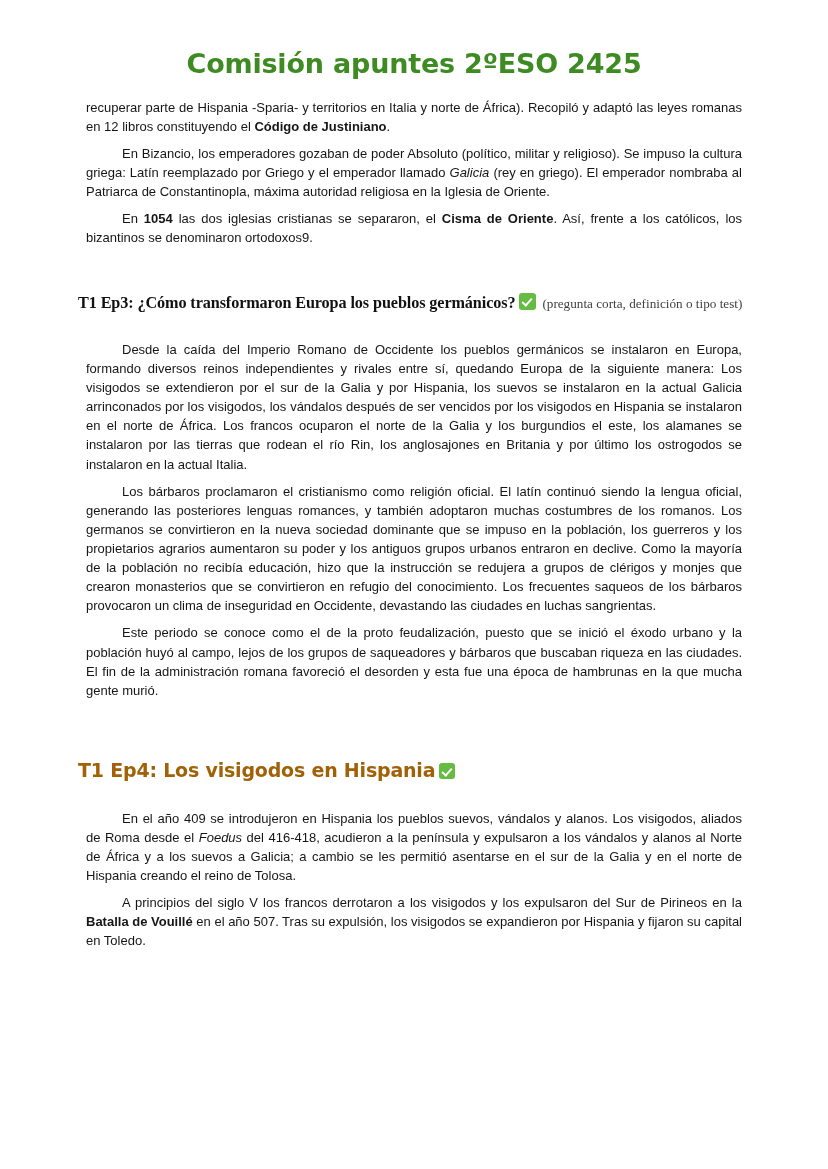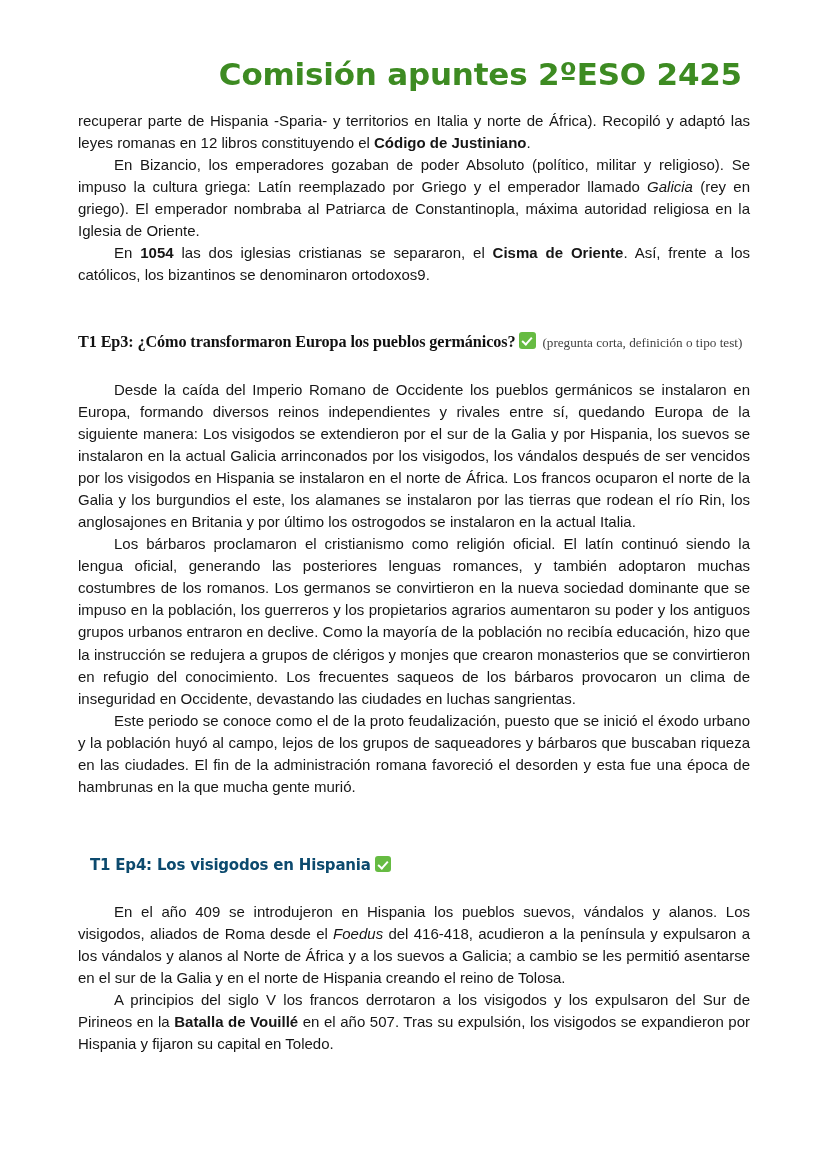--- a/index.html
+++ b/index.html
@@ -18,40 +18,40 @@
   .page {
     position: relative;
     width: 828px;
     height: 1169px;
     background: #ffffff;
     box-sizing: border-box;
     padding: 0 78px;
   }
 
   .doc-title {
-    text-align: right;
+    text-align: center;
     font-family: "DejaVu Sans", sans-serif;
     font-weight: bold;
-    font-size: 31px;
+    font-size: 27px;
     letter-spacing: -0.2px;
     color: #3d8b22;
-    margin: 8px;
+    margin: 0;
     padding-top: 49px;
     padding-bottom: 0;
     line-height: 1.1;
   }
 
   .body-block {
     margin-top: 19px;
   }
 
   p.para {
-    margin: 0;
+    margin: 8px;
     font-family: "Liberation Sans", sans-serif;
-    font-size: 15px;
+    font-size: 13px;
     line-height: 1.47;
     text-align: justify;
     text-justify: inter-word;
     color: #161616;
     hyphens: none;
   }
   p.para.indent {
     text-indent: 36px;
   }
 
@@ -71,26 +71,26 @@
     letter-spacing: -0.1px;
   }
   .heading-geo .sub {
     font-weight: normal;
     font-size: 13.2px;
     color: #3f3f3f;
     letter-spacing: 0;
   }
 
   .heading-plain {
-    margin: 12px;
+    margin: 0;
     font-family: "DejaVu Sans", sans-serif;
     font-weight: bold;
-    font-size: 15px;
+    font-size: 19px;
     line-height: 1.4;
-    color: #0c4a6e;
+    color: #a16207;
     letter-spacing: -0.2px;
   }
 
   
   .sp-h3 { margin-top: 45px; }
   .sp-after-h3 { margin-top: 24px; }
   .sp-h4 { margin-top: 57px; }
   .sp-after-h4 { margin-top: 25px; }
 
   

